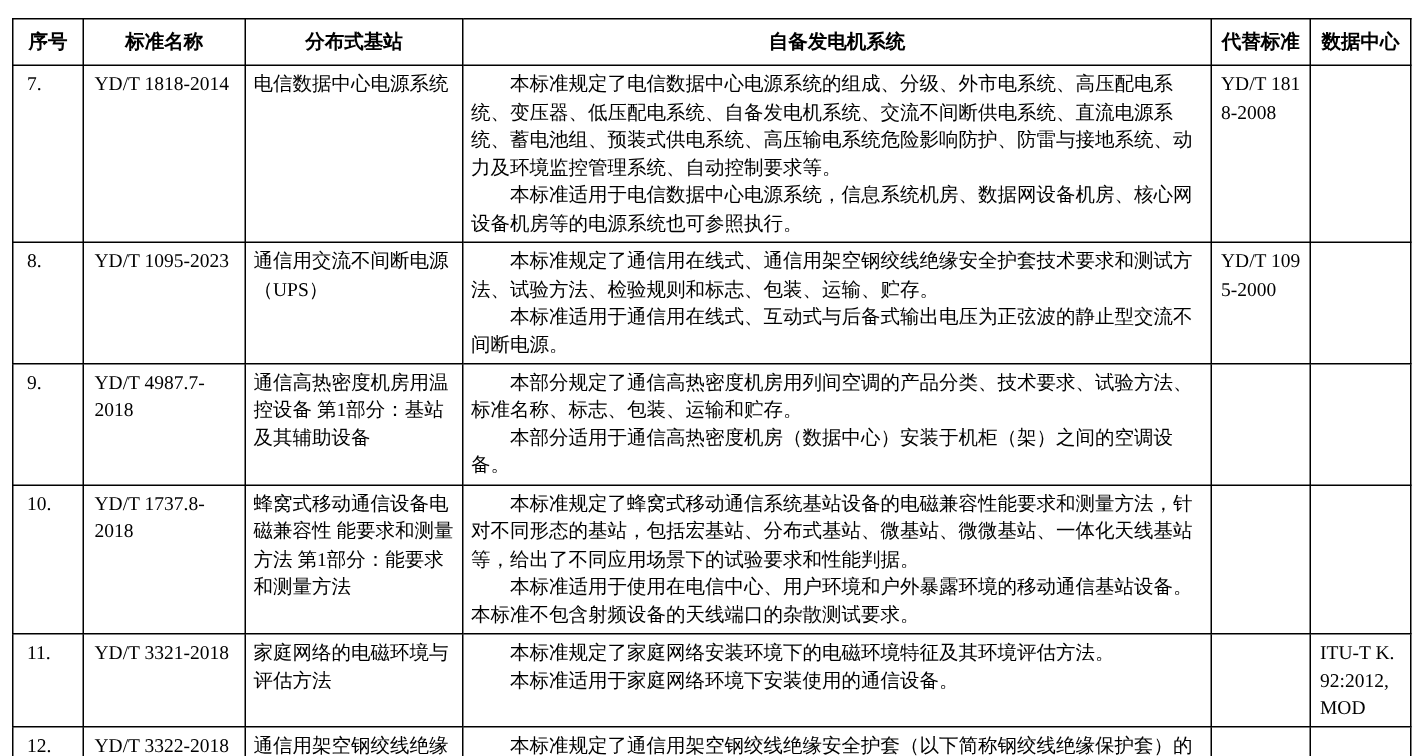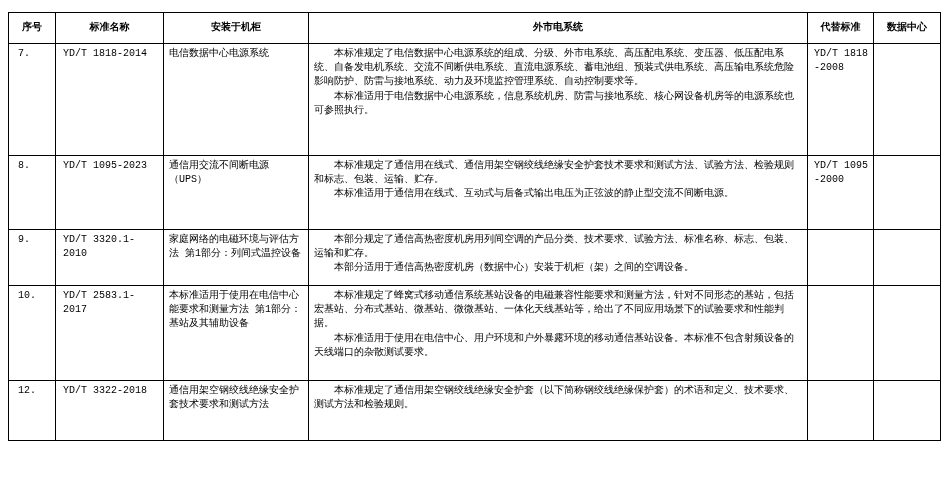--- a/index.html
+++ b/index.html
@@ -16,26 +16,25 @@
     overflow: hidden;
   }
   table.std-table {
     border-collapse: collapse;
     width: 932px;
     table-layout: fixed;
   }
   .std-table th, .std-table td {
     border: 1px solid #000000;
     vertical-align: top;
-    font-size: 10px;
+    font-size: 13px;
     line-height: 1.42;
     padding: 3px 5px;
     overflow: hidden;
     box-sizing: border-box;
-    font-family: Liberation Mono, monospace;
   }
   .std-table th {
     font-weight: bold;
     text-align: center;
     vertical-align: middle;
     padding: 6px 1px;
     height: 31px;
   }
   td.c-index { padding-left: 9px; }
   td.c-code { padding-left: 7px; }
@@ -59,70 +58,81 @@
       <col style="width:108px">
       <col style="width:145px">
       <col style="width:499px">
       <col style="width:66px">
       <col style="width:67px">
     </colgroup>
     <thead>
       <tr>
         <th>序号</th>
         <th>标准名称</th>
-        <th>安装于机柜</th>
-        <th>外市电系统</th>
+        <th>分布式基站</th>
+        <th>自备发电机系统</th>
         <th>代替标准</th>
         <th>数据中心</th>
       </tr>
     </thead>
     <tbody>
         <tr>
     <td class="c-index">7.</td>
     <td class="c-code">YD/T 1818-2014</td>
     <td class="c-name">电信数据中心电源系统</td>
     <td class="c-content">
             <p>本标准规定了电信数据中心电源系统的组成、分级、外市电系统、高压配电系统、变压器、低压配电系统、自备发电机系统、交流不间断供电系统、直流电源系统、蓄电池组、预装式供电系统、高压输电系统危险影响防护、防雷与接地系统、动力及环境监控管理系统、自动控制要求等。</p>
-            <p>本标准适用于电信数据中心电源系统，信息系统机房、防雷与接地系统、核心网设备机房等的电源系统也可参照执行。</p>
+            <p>本标准适用于电信数据中心电源系统，信息系统机房、数据网设备机房、核心网设备机房等的电源系统也可参照执行。</p>
           </td>
     <td class="c-replaces">YD/T 1818-2008</td>
     <td class="c-adoption"></td>
   </tr>
         <tr>
     <td class="c-index">8.</td>
     <td class="c-code">YD/T 1095-2023</td>
     <td class="c-name">通信用交流不间断电源（UPS）</td>
     <td class="c-content">
             <p>本标准规定了通信用在线式、通信用架空钢绞线绝缘安全护套技术要求和测试方法、试验方法、检验规则和标志、包装、运输、贮存。</p>
             <p>本标准适用于通信用在线式、互动式与后备式输出电压为正弦波的静止型交流不间断电源。</p>
           </td>
     <td class="c-replaces">YD/T 1095-2000</td>
     <td class="c-adoption"></td>
   </tr>
         <tr>
     <td class="c-index">9.</td>
-    <td class="c-code">YD/T 3320.1-2010</td>
-    <td class="c-name">家庭网络的电磁环境与评估方法 第1部分：列间式温控设备</td>
+    <td class="c-code">YD/T 4987.7-2018</td>
+    <td class="c-name">通信高热密度机房用温控设备 第1部分：基站及其辅助设备</td>
     <td class="c-content">
             <p>本部分规定了通信高热密度机房用列间空调的产品分类、技术要求、试验方法、标准名称、标志、包装、运输和贮存。</p>
             <p>本部分适用于通信高热密度机房（数据中心）安装于机柜（架）之间的空调设备。</p>
           </td>
     <td class="c-replaces"></td>
     <td class="c-adoption"></td>
   </tr>
         <tr>
     <td class="c-index">10.</td>
-    <td class="c-code">YD/T 2583.1-2017</td>
-    <td class="c-name">本标准适用于使用在电信中心 能要求和测量方法 第1部分：基站及其辅助设备</td>
+    <td class="c-code">YD/T 1737.8-2018</td>
+    <td class="c-name">蜂窝式移动通信设备电磁兼容性 能要求和测量方法 第1部分：能要求和测量方法</td>
     <td class="c-content">
             <p>本标准规定了蜂窝式移动通信系统基站设备的电磁兼容性能要求和测量方法，针对不同形态的基站，包括宏基站、分布式基站、微基站、微微基站、一体化天线基站等，给出了不同应用场景下的试验要求和性能判据。</p>
             <p>本标准适用于使用在电信中心、用户环境和户外暴露环境的移动通信基站设备。本标准不包含射频设备的天线端口的杂散测试要求。</p>
           </td>
     <td class="c-replaces"></td>
     <td class="c-adoption"></td>
+  </tr>
+        <tr>
+    <td class="c-index">11.</td>
+    <td class="c-code">YD/T 3321-2018</td>
+    <td class="c-name">家庭网络的电磁环境与评估方法</td>
+    <td class="c-content">
+            <p>本标准规定了家庭网络安装环境下的电磁环境特征及其环境评估方法。</p>
+            <p>本标准适用于家庭网络环境下安装使用的通信设备。</p>
+          </td>
+    <td class="c-replaces"></td>
+    <td class="c-adoption">ITU-T K.92:2012,MOD</td>
   </tr>
         <tr>
     <td class="c-index">12.</td>
     <td class="c-code">YD/T 3322-2018</td>
     <td class="c-name">通信用架空钢绞线绝缘安全护套技术要求和测试方法</td>
     <td class="c-content">
             <p>本标准规定了通信用架空钢绞线绝缘安全护套（以下简称钢绞线绝缘保护套）的术语和定义、技术要求、测试方法和检验规则。</p>
           </td>
     <td class="c-replaces"></td>
     <td class="c-adoption"></td>

